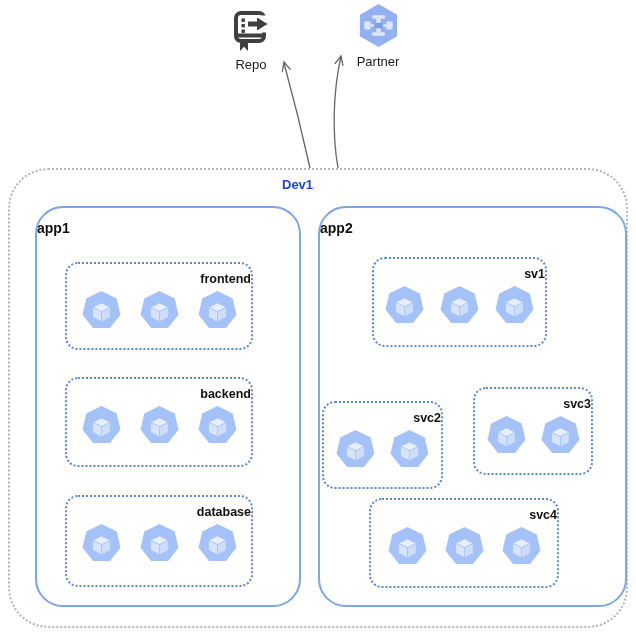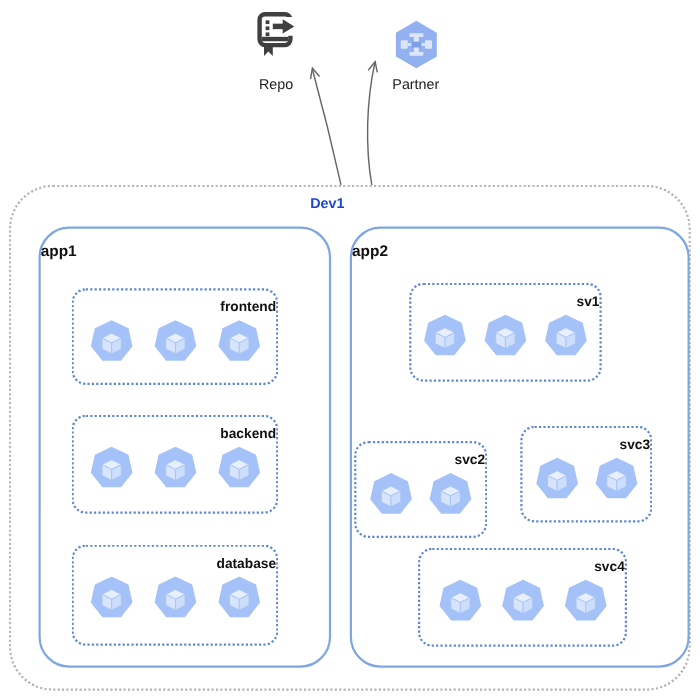--- a/index.html
+++ b/index.html
@@ -78,36 +78,36 @@
     <g>
       <path class="mid" d="M477,349 L477,367 Q477,371 481,371 L523,371 Q527,371 527,375"></path>
       <polygon class="head" points="521.5,374.5 532.5,374.5 527,384"></polygon>
     </g>
     <g>
       <path class="mid" d="M382,475 L382,483 Q382,487 386,487 L458,487 Q462,487 462,490"></path>
       <polygon class="head" points="456.5,490 467.5,490 462,499"></polygon>
     </g>
   </svg>
 
-  <div class="ext-node" style="left:221px;top:8px;gap:12px;">
+  <div class="ext-node" style="left:221px;top:8px;">
     <svg width="44" height="44" viewBox="0 0 44 44">
       <rect x="7" y="5" width="28" height="28" rx="5" style="fill:none;stroke:var(--repo-icon,#3f3f3f);stroke-width:4"></rect>
       <rect x="12.5" y="10.5" width="3.4" height="3.4" style="fill:var(--repo-icon,#3f3f3f)"></rect>
       <rect x="12.5" y="16" width="3.4" height="3.4" style="fill:var(--repo-icon,#3f3f3f)"></rect>
       <rect x="12.5" y="21.5" width="3.4" height="3.4" style="fill:var(--repo-icon,#3f3f3f)"></rect>
       <rect x="27" y="7.5" width="12" height="17" style="fill:#ffffff"></rect>
       <rect x="19" y="13.5" width="10" height="5" style="fill:var(--repo-icon,#3f3f3f)"></rect>
       <polygon points="28,9.5 28,22.5 38.5,16" style="fill:var(--repo-icon,#3f3f3f)"></polygon>
       <rect x="9" y="25.5" width="24" height="4" style="fill:var(--repo-icon,#3f3f3f)"></rect>
       <polygon points="11,33 19,33 19,43 15,38.8 11,43" style="fill:var(--repo-icon,#3f3f3f)"></polygon>
     </svg>
     <div class="ext-label">Repo</div>
   </div>
 
-  <div class="ext-node" style="left:348px;top:17px;">
+  <div class="ext-node" style="left:348px;top:2px;">
     <svg width="47" height="47" viewBox="0 0 48 48">
       <path d="M24,2 L43,13 L43,35 L24,46 L5,35 L5,13 Z" style="fill:var(--partner-hex,#93b0f0)"></path>
       <g style="fill:var(--partner-glyph,#dce6fb)">
         <rect x="9.5" y="20" width="6.5" height="8" rx="1"></rect>
         <rect x="16" y="22.7" width="3.2" height="2.6"></rect>
         <rect x="32" y="20" width="6.5" height="8" rx="1"></rect>
         <rect x="28.8" y="22.7" width="3.2" height="2.6"></rect>
         <rect x="17.5" y="13.5" width="13" height="3.6" rx="1"></rect>
         <rect x="17.5" y="30.9" width="13" height="3.6" rx="1"></rect>
         <rect x="21.7" y="16.5" width="4.6" height="15"></rect>
@@ -204,21 +204,21 @@
         <div class="pods tight">
             <svg class="pod" viewBox="0 0 40 40">
               <use href="#pod-icon-def"></use>
             </svg>
             <svg class="pod" viewBox="0 0 40 40">
               <use href="#pod-icon-def"></use>
             </svg>
           </div>
       </div>
 
-      <div class="group" style="left:60px;top:290px;width:190px;height:90px;">
+      <div class="group" style="left:49px;top:290px;width:190px;height:90px;">
         <div class="group-label">svc4</div>
         <div class="pods" style="gap:16px;">
             <svg class="pod" viewBox="0 0 40 40">
               <use href="#pod-icon-def"></use>
             </svg>
             <svg class="pod" viewBox="0 0 40 40">
               <use href="#pod-icon-def"></use>
             </svg>
             <svg class="pod" viewBox="0 0 40 40">
               <use href="#pod-icon-def"></use>

